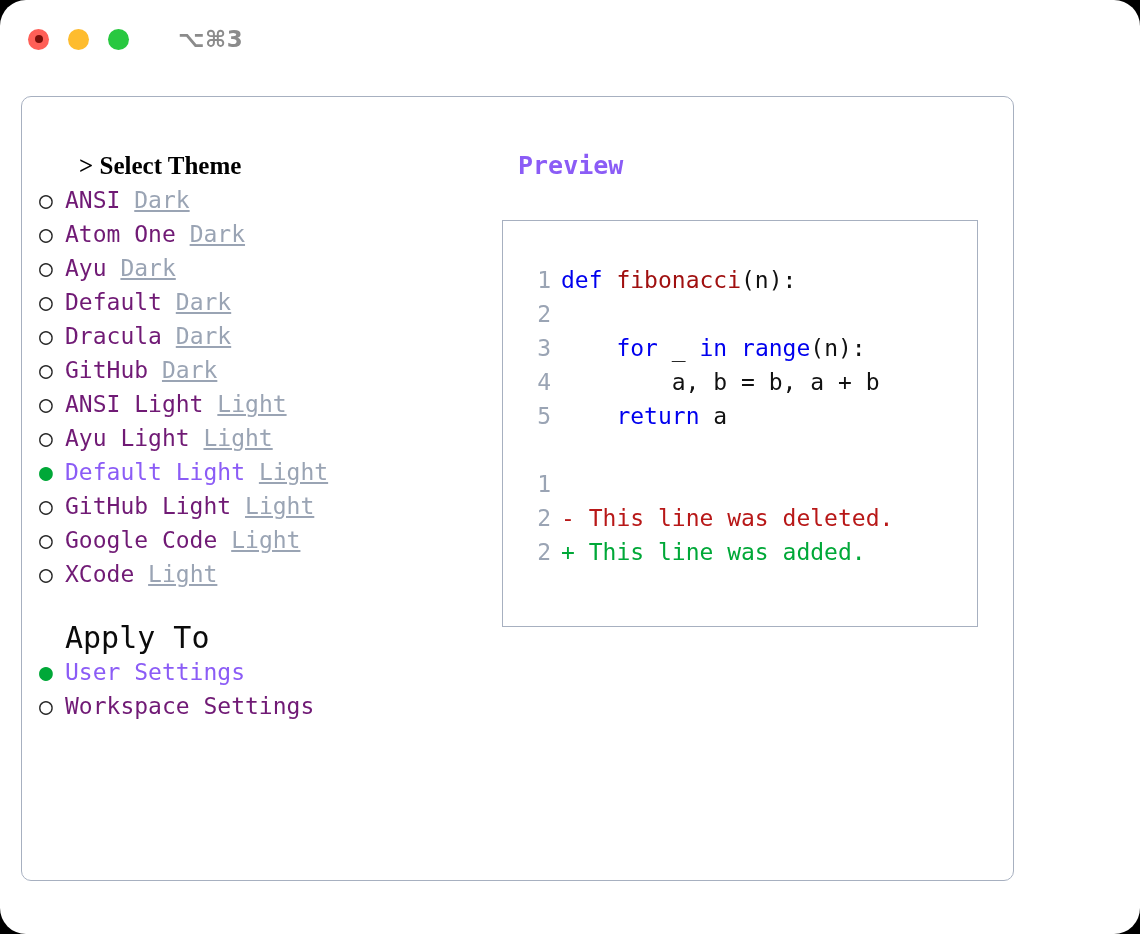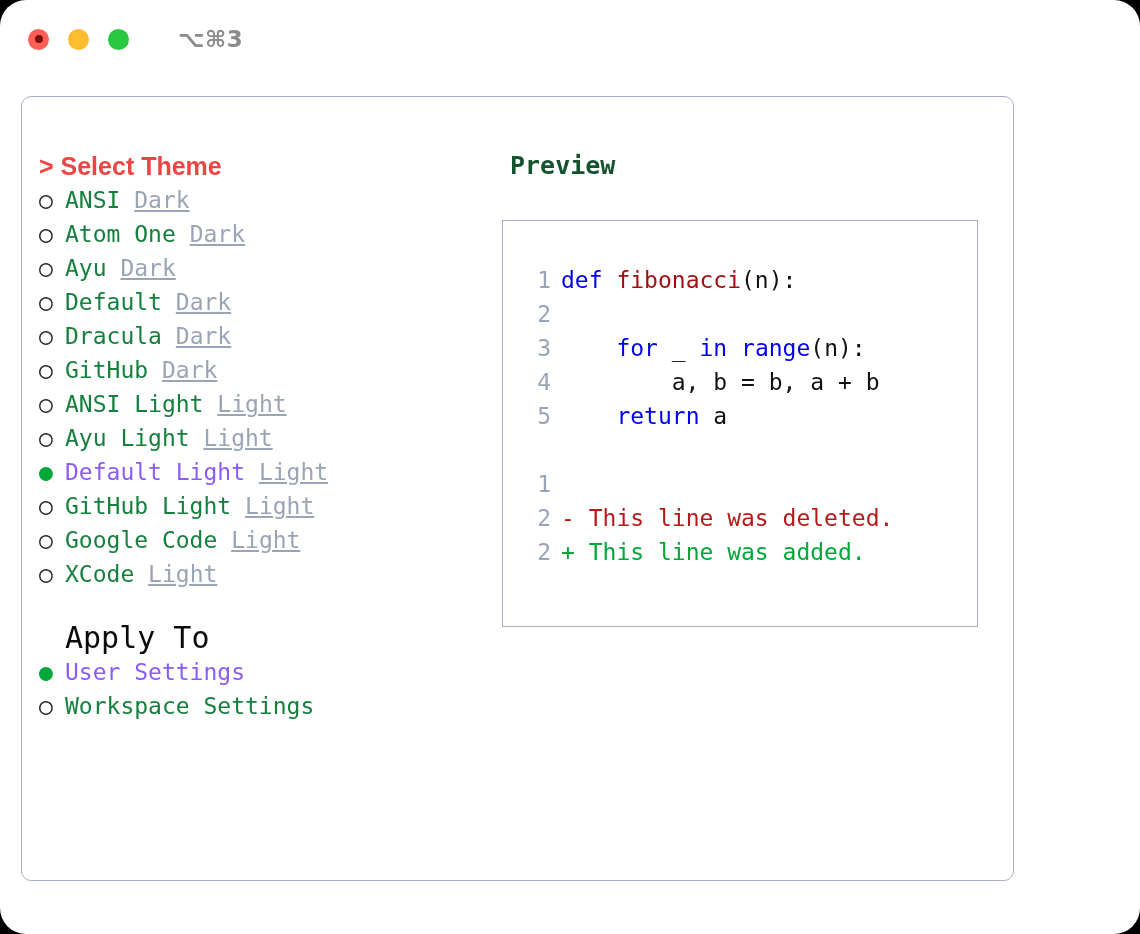--- a/index.html
+++ b/index.html
@@ -82,26 +82,27 @@
     width: 480px;
     padding: 52px 0 0 17px;
   }
 
   .col-right {
     flex: 1;
     padding: 52px 0 0 0;
   }
 
   .list-header {
-    font-family: Liberation Sans, sans-serif;
+    font-family: Liberation Serif, serif;
     font-size: 25px;
     font-weight: 700;
-    color: #ef4444;
-    line-height: 34px;
-    white-space: pre;
+    color: #000000;
+    line-height: 34px;
+    white-space: pre;
+    margin-left: 40px;
   }
 
   .row {
     display: flex;
     align-items: baseline;
     font-family: "DejaVu Sans Mono", monospace;
     font-size: 23px;
     line-height: 34px;
     white-space: pre;
   }
@@ -110,21 +111,21 @@
     width: 26px;
     flex: none;
     display: inline-block;
     font-family: "DejaVu Sans Mono", monospace;
     font-size: 23px;
     line-height: 34px;
   }
   .bullet-off { color: #2b2b2b; }
   .bullet-on  { color: #00a838; }
 
-  .row-label { color: #15803d; }
+  .row-label { color: #701a75; }
   .row-label.selected { color: #8b5cf6; }
 
   .row-tag {
     color: #9aa4b4;
     text-decoration: underline;
   }
 
   .group-label {
     font-family: "DejaVu Sans Mono", monospace;
     font-size: 30px;
@@ -143,23 +144,23 @@
     color: #9aa4b4;
     width: 420px;
     white-space: pre-wrap;
   }
 
   
   .preview-title {
     font-family: "DejaVu Sans Mono", monospace;
     font-size: 25px;
     font-weight: 700;
-    color: #14532d;
-    line-height: 34px;
-    margin-left: 8px;
+    color: #8b5cf6;
+    line-height: 34px;
+    margin-left: 16px;
     white-space: pre;
   }
 
   .preview-box {
     margin-top: 37px;
     width: 476px;
     height: 407px;
     border: 1.6px solid #a7b0c0;
     background: #ffffff;
     padding: 42px 0 0 18px;

